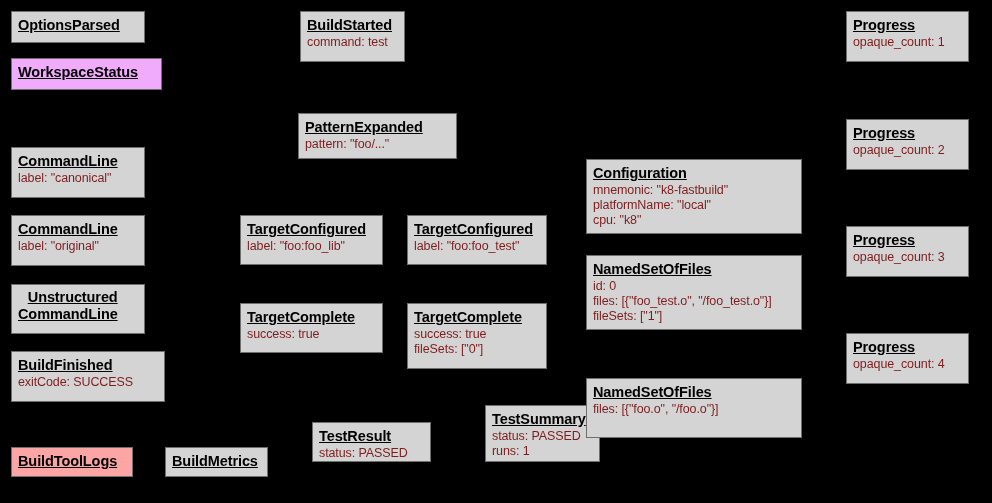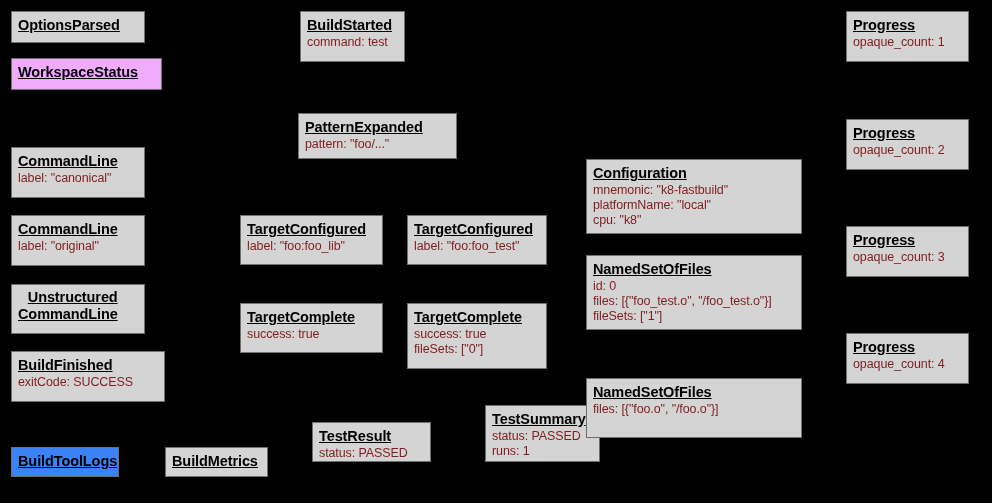--- a/index.html
+++ b/index.html
@@ -63,21 +63,21 @@
         <div class="node-field">label: "canonical"</div>
       </div></div>
     <div class="node" style="left: 11px; top: 215px; width: 134px; height: 51px; background: rgb(212, 212, 212); border-color: rgb(110, 110, 110);"><span class="node-title">CommandLine</span><div class="node-fields">
         <div class="node-field">label: "original"</div>
       </div></div>
     <div class="node" style="left: 11px; top: 284px; width: 134px; height: 50px; background: rgb(212, 212, 212); border-color: rgb(110, 110, 110);"><span class="node-title two-line">Unstructured
 CommandLine</span></div>
     <div class="node" style="left: 11px; top: 351px; width: 154px; height: 51px; background: rgb(212, 212, 212); border-color: rgb(110, 110, 110);"><span class="node-title">BuildFinished</span><div class="node-fields">
         <div class="node-field">exitCode: SUCCESS</div>
       </div></div>
-    <div class="node" style="left: 11px; top: 447px; width: 108px; height: 30px; background: #3b82f6; border-color: rgb(110, 110, 110);"><span class="node-title">BuildToolLogs</span></div>
+    <div class="node" style="left: 11px; top: 447px; width: 122px; height: 30px; background: #fca5a5; border-color: rgb(110, 110, 110);"><span class="node-title">BuildToolLogs</span></div>
     <div class="node" style="left: 165px; top: 447px; width: 103px; height: 30px; background: rgb(212, 212, 212); border-color: rgb(110, 110, 110); text-decoration: underline;"><span class="node-title">BuildMetrics</span></div>
     <div class="node" style="left: 300px; top: 11px; width: 105px; height: 51px; background: rgb(212, 212, 212); border-color: rgb(110, 110, 110);"><span class="node-title">BuildStarted</span><div class="node-fields">
         <div class="node-field">command: test</div>
       </div></div>
     <div class="node" style="left: 298px; top: 113px; width: 159px; height: 46px; background: rgb(212, 212, 212); border-color: rgb(110, 110, 110);"><span class="node-title">PatternExpanded</span><div class="node-fields">
         <div class="node-field">pattern: "foo/..."</div>
       </div></div>
     <div class="node" style="left: 240px; top: 215px; width: 143px; height: 50px; background: rgb(212, 212, 212); border-color: rgb(110, 110, 110);"><span class="node-title">TargetConfigured</span><div class="node-fields">
         <div class="node-field">label: "foo:foo_lib"</div>
       </div></div>

